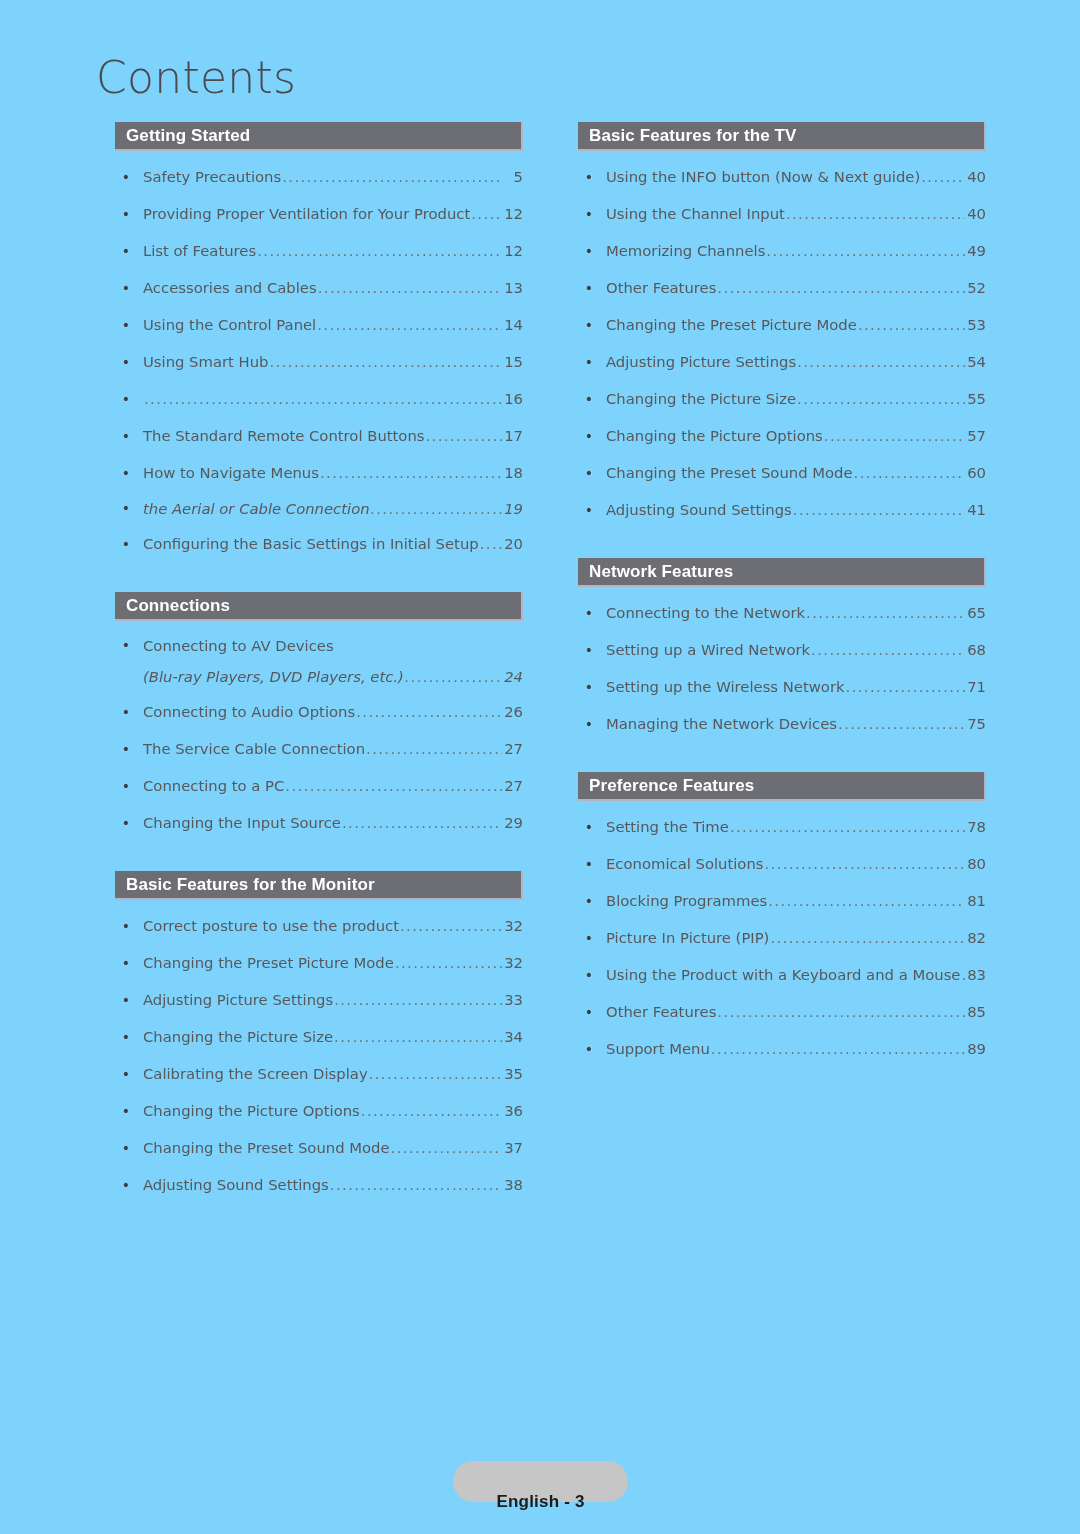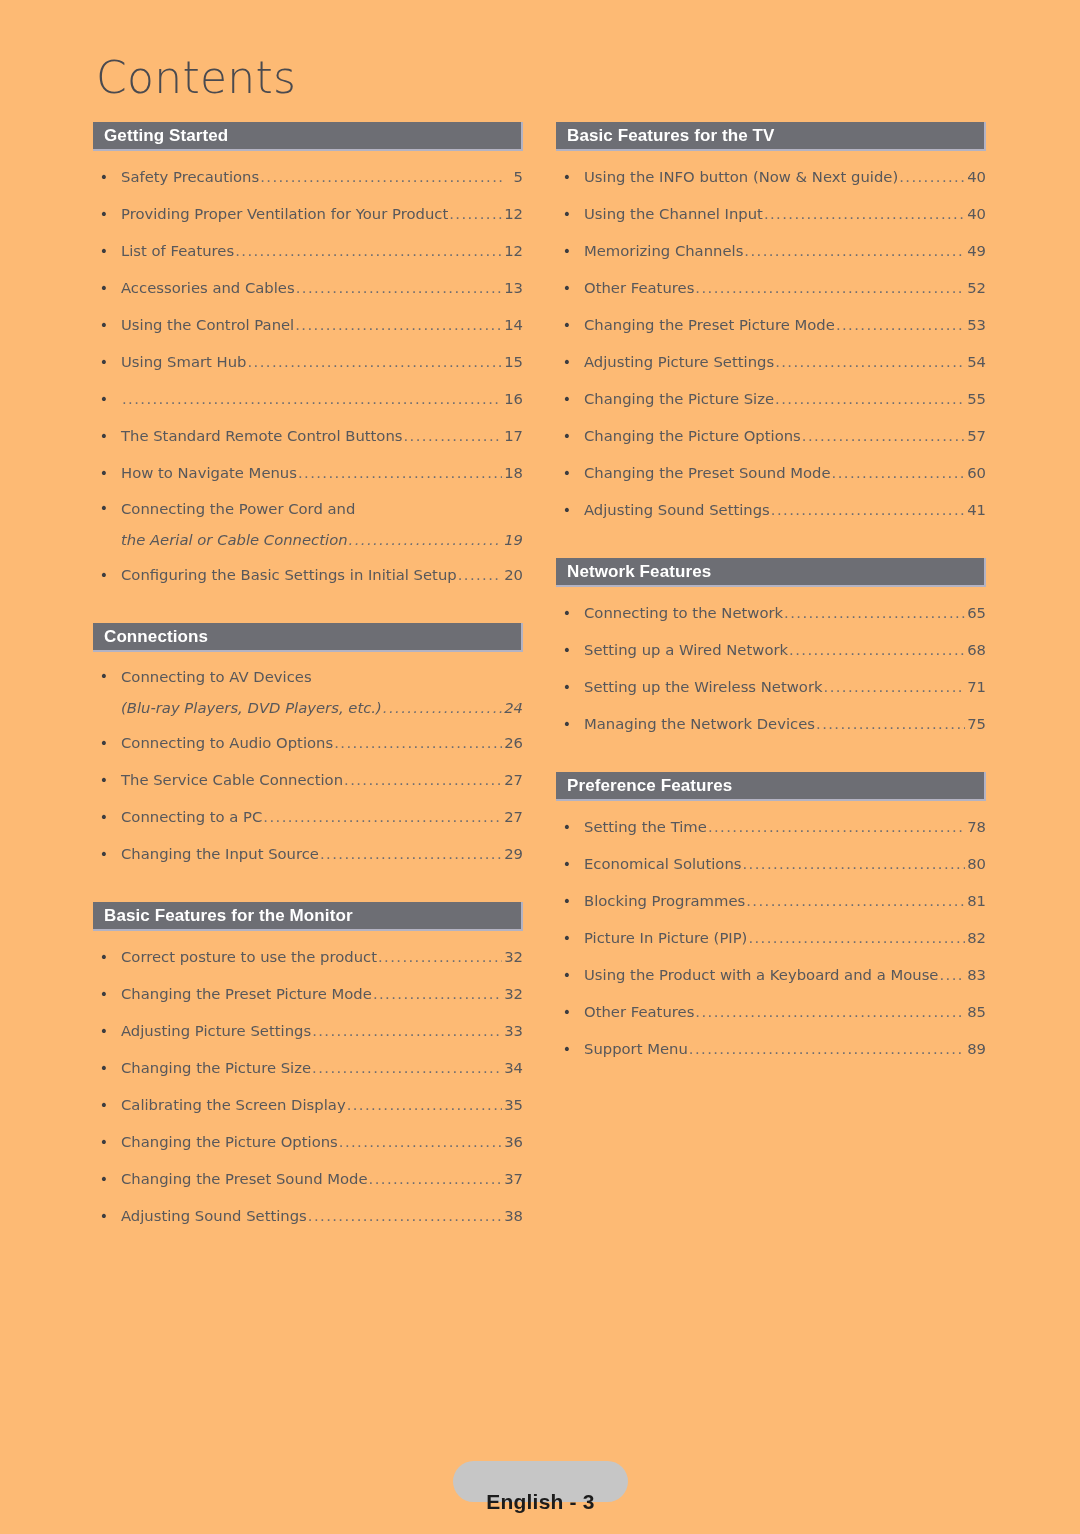--- a/index.html
+++ b/index.html
@@ -14,21 +14,21 @@
     font-family: "Liberation Sans", sans-serif;
     position: relative;
     overflow: hidden;
   }
 
   .page {
     position: absolute;
     left: 0; top: 0;
     width: 1080px;
     height: 1534px;
-    background: #fdba74;
+    background: #7dd3fc;
   }
 
   
   .page-title {
     position: absolute;
     left: 96px;
     top: 56px;
     font-size: 44px;
     font-weight: 300;
     letter-spacing: 0.3px;
@@ -40,21 +40,21 @@
   
   .col {
     position: absolute;
     top: 122px;
     width: 430px;
   }
   .col-left  { left: 93px;  }
   .col-right { left: 556px; }
 
   
-  .section { position: relative; }
+  .section { position: relative; margin-left: 22px; }
 
   .section-bar {
     background: #6d6e74;
     border-right: 2px solid #b3b3c4;
     border-bottom: 2px solid #b3b3c4;
     height: 29px;
     display: flex;
     align-items: center;
     padding-left: 11px;
     margin-bottom: 9px;
@@ -134,21 +134,21 @@
     top: 1461px;
     width: 175px;
     height: 41px;
     background: #c6c6c6;
     border-radius: 21px;
     display: flex;
     align-items: center;
     justify-content: center;
   }
   .footer-text {
-    font-size: 21px;
+    font-size: 17px;
     font-weight: bold;
     color: #1c1c1c;
     letter-spacing: 0.2px;
     font-family: "Liberation Sans", sans-serif;
     margin-top: 40px;
   }
 </style>
 </head>
 <body>
 
@@ -227,21 +227,20 @@
         <div class="entry">
           <span class="bullet">•</span>
           <div class="entry-row">
             <span class="entry-label">How to Navigate Menus</span>
             <span class="leader">........................................................................................................................</span>
             <span class="entry-page">18</span>
           </div>
         </div>
         <div class="entry entry-multiline">
           <span class="bullet">•</span>
-          <div class="entry-line-1">Connecting the Power Cord and</div>
           <div class="entry-line-2">
             <span class="entry-label">the Aerial or Cable Connection</span>
             <span class="leader">........................................................................................................................</span>
             <span class="entry-page">19</span>
           </div>
         </div>
         <div class="entry">
           <span class="bullet">•</span>
           <div class="entry-row">
             <span class="entry-label">Configuring the Basic Settings in Initial Setup</span>

